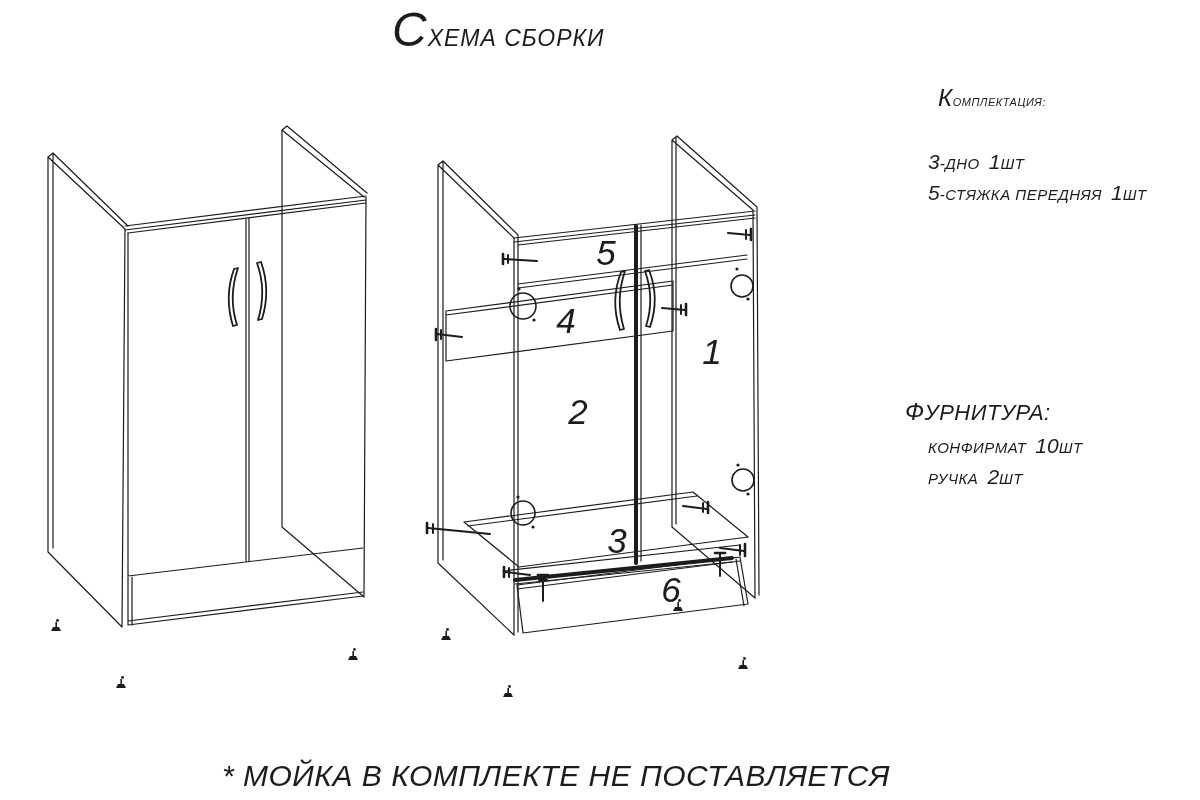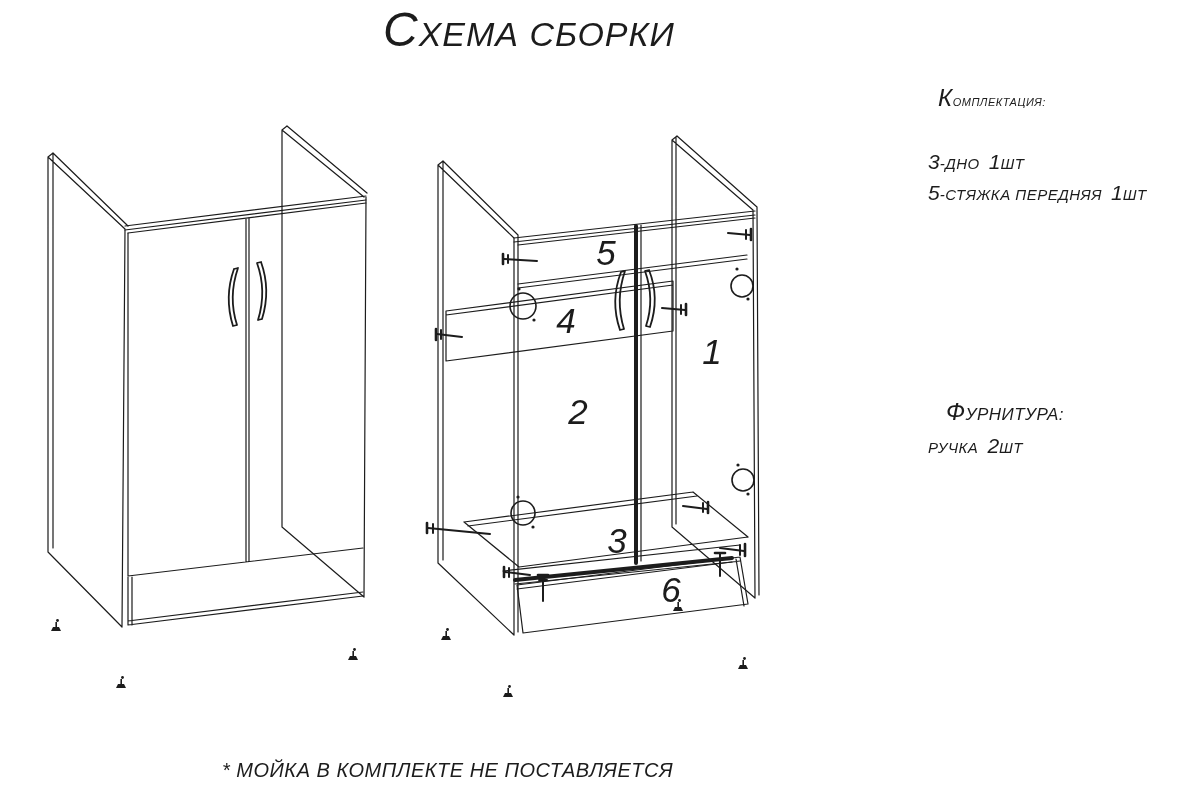--- a/index.html
+++ b/index.html
@@ -5,49 +5,49 @@
   html,body{margin:0;padding:0;background:#fff;}
   .canvas{
     position:relative;width:1200px;height:800px;background:#ffffff;overflow:hidden;
     font-family:"Liberation Sans",sans-serif;font-style:italic;color:#1c1c1c;
   }
   svg.drawing{position:absolute;left:0;top:0;}
   svg.drawing path,svg.drawing line,svg.drawing circle{vector-effect:none;}
 
   
   .page-title{
-    position:absolute;left:383px;top:2px;
-    font-size:34px;letter-spacing:1px;text-transform:uppercase;display:inline-block;
+    position:absolute;left:392px;top:2px;
+    font-size:23px;letter-spacing:1px;text-transform:uppercase;display:inline-block;
     white-space:nowrap;
   }
   .page-title::first-letter{font-size:48px;}
 
   .kit-heading{
     position:absolute;left:938px;top:84px;display:inline-block;
     font-size:11px;letter-spacing:.5px;text-transform:uppercase;white-space:nowrap;
   }
   .kit-heading::first-letter{font-size:24px;}
   .kit-items{position:absolute;left:928px;top:146px;}
   .kit-items .row{height:31px;line-height:31px;white-space:nowrap;}
 
   .hw-heading{
-    position:absolute;left:946px;top:398px;display:inline-block;
-    font-size:17px;letter-spacing:.5px;text-transform:uppercase;white-space:nowrap;
+    position:absolute;left:905px;top:398px;display:inline-block;
+    font-size:22px;letter-spacing:.5px;text-transform:uppercase;white-space:nowrap;
   }
   .hw-heading::first-letter{font-size:24px;}
   .hw-items{position:absolute;left:928px;top:430px;}
   .hw-items .row{height:31px;line-height:31px;white-space:nowrap;}
 
   .big-num{font-size:21px;}
   .caps{font-size:15px;letter-spacing:.5px;text-transform:uppercase;}
   .qty{margin-left:9px;}
 
   .footnote{
     position:absolute;left:222px;top:759px;display:inline-block;
-    font-size:20px;letter-spacing:.5px;text-transform:uppercase;white-space:nowrap;
+    font-size:30px;letter-spacing:.5px;text-transform:uppercase;white-space:nowrap;
   }
   .footnote::first-letter{font-size:41px;}
 
   
   .callout{
     position:absolute;transform:translate(-50%,-50%);
     font-size:35px;font-style:italic;white-space:nowrap;
   }
 </style>
 </head>
@@ -236,19 +236,22 @@
       <span class="big-num">3</span><span class="caps">-</span><span class="caps">дно</span><span class="qty"><span class="big-num">1</span><span class="caps">шт</span></span>
     </div>
     <div class="row">
       <span class="big-num">5</span><span class="caps">-</span><span class="caps">стяжка передняя</span><span class="qty"><span class="big-num">1</span><span class="caps">шт</span></span>
     </div>
   </div>
 
   <div class="hw-heading">Фурнитура:</div>
   <div class="hw-items">
     <div class="row">
+      <span class="caps">конфирмат</span><span class="qty"><span class="big-num">10</span><span class="caps">шт</span></span>
+    </div>
+    <div class="row">
       <span class="caps">ручка</span><span class="qty"><span class="big-num">2</span><span class="caps">шт</span></span>
     </div>
   </div>
 
   <div class="footnote">* Мойка в комплекте не поставляется</div>
 
 </div>
 
 </body></html>

